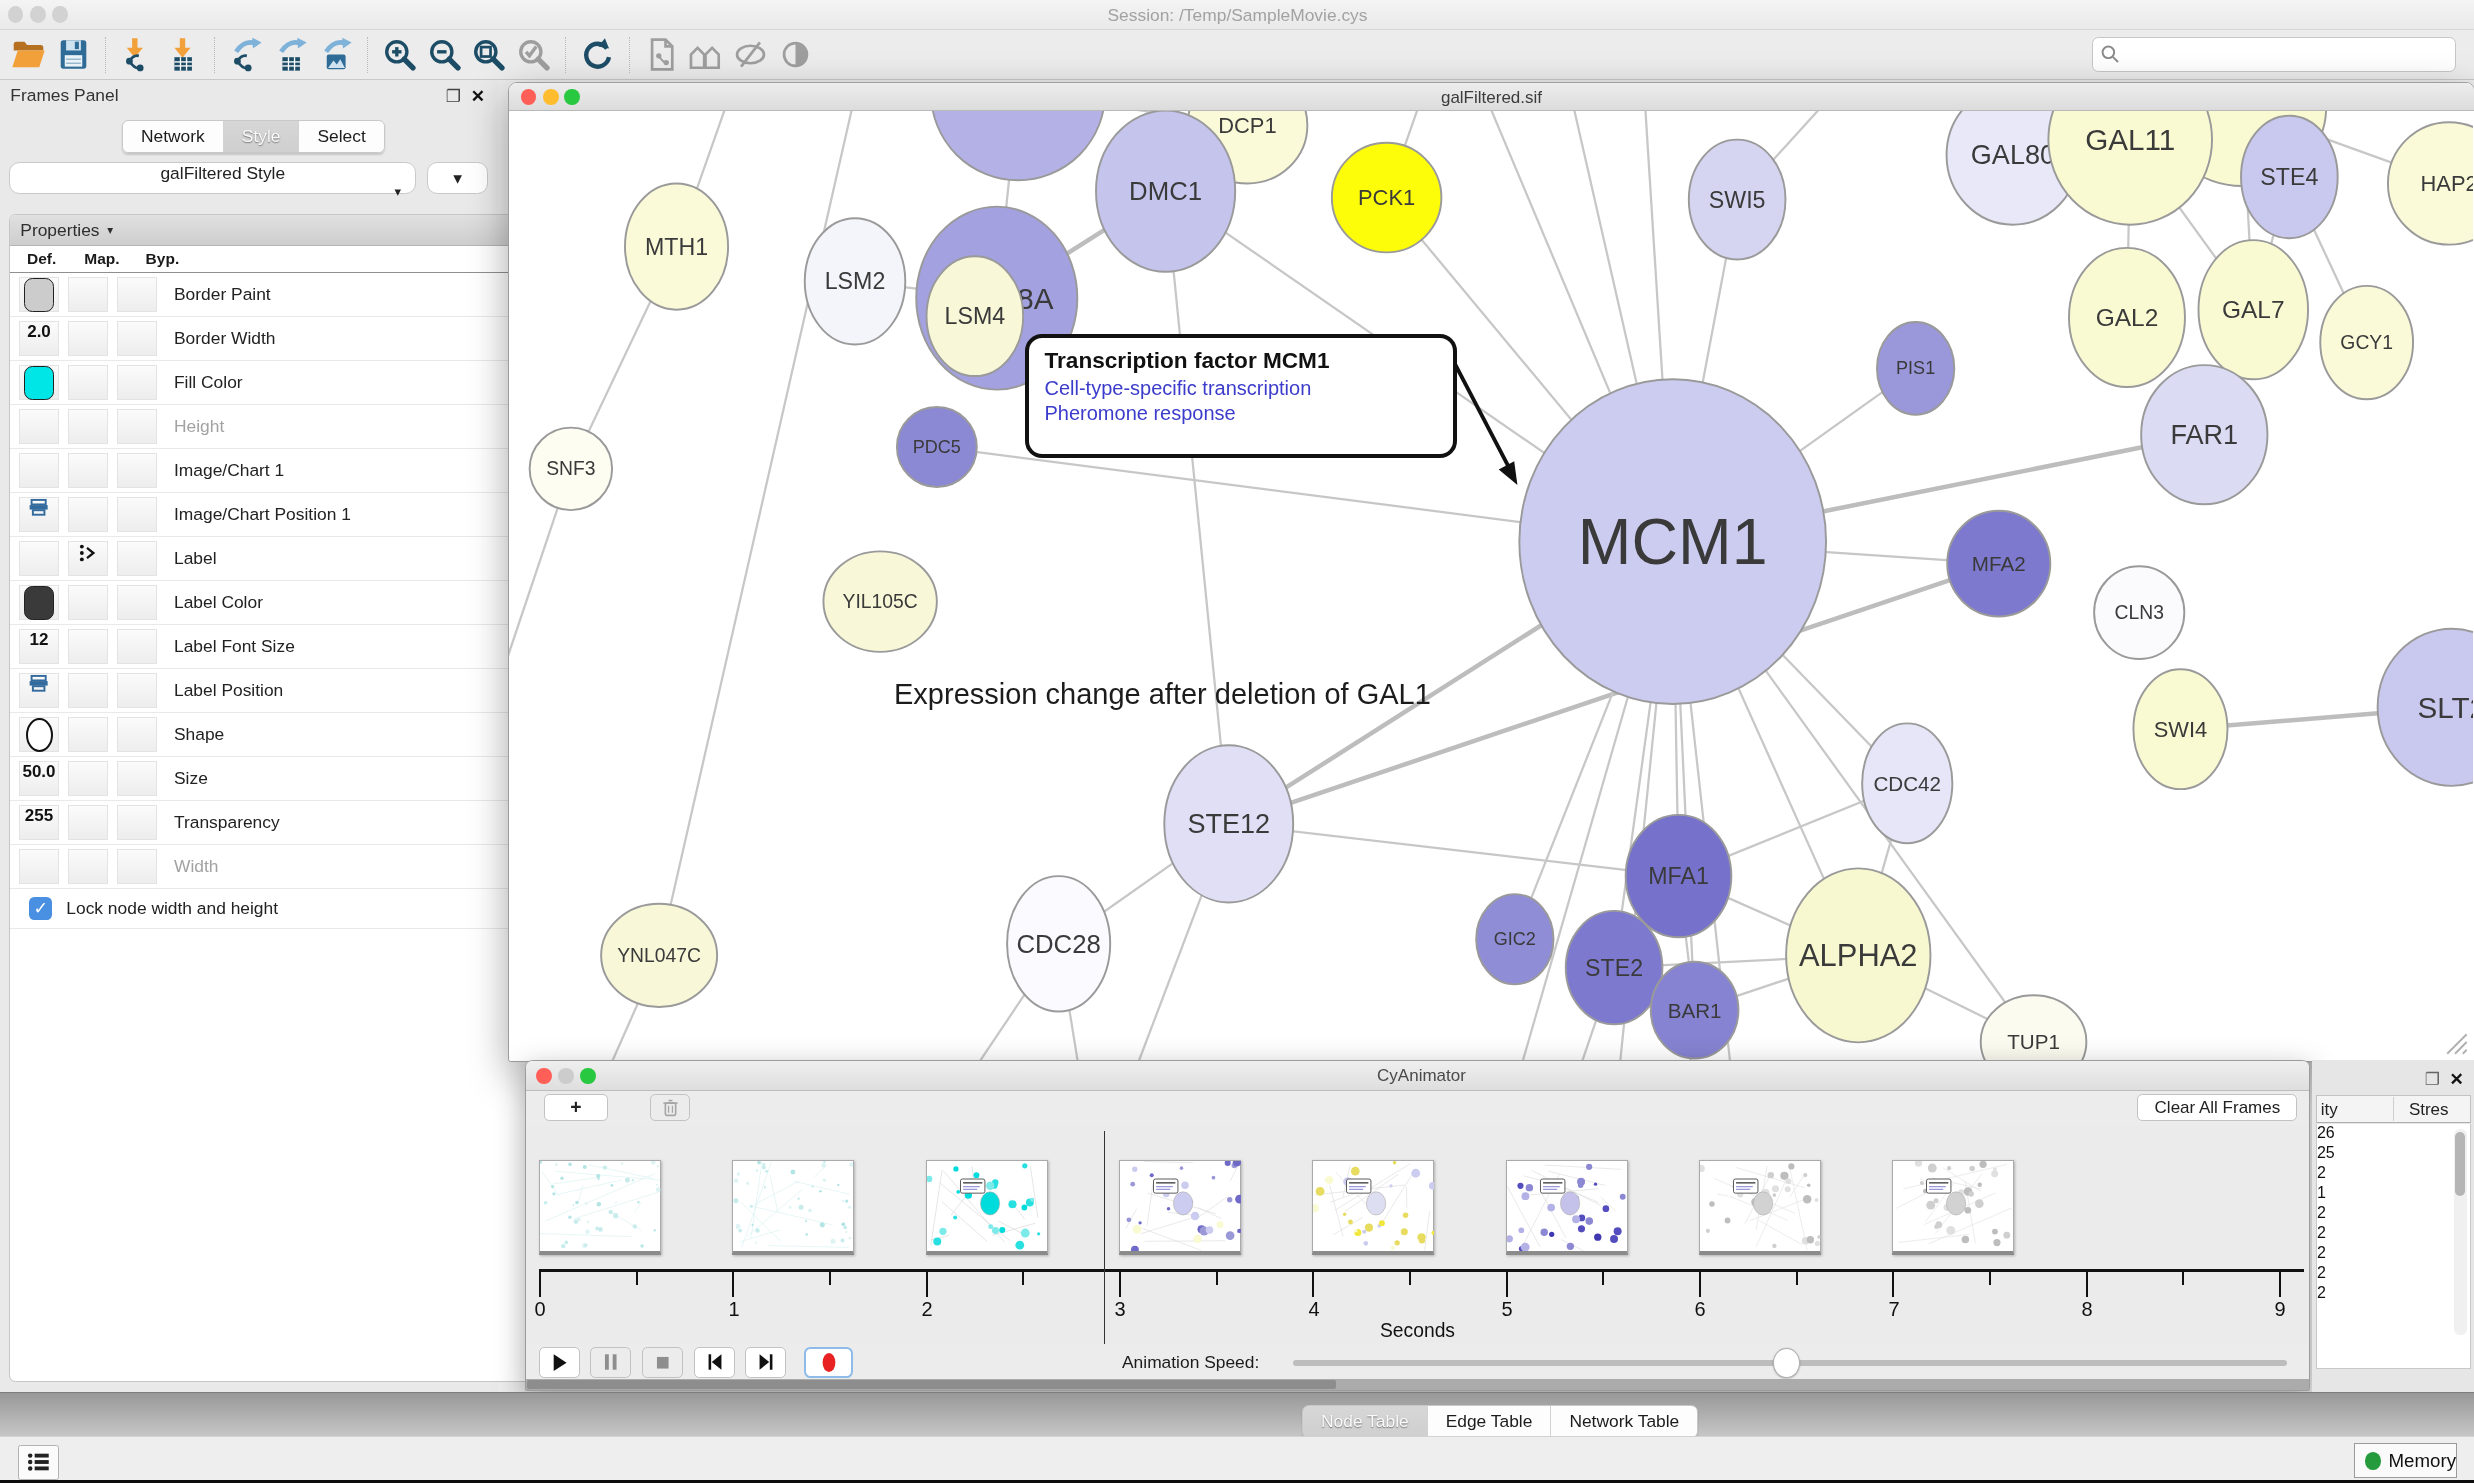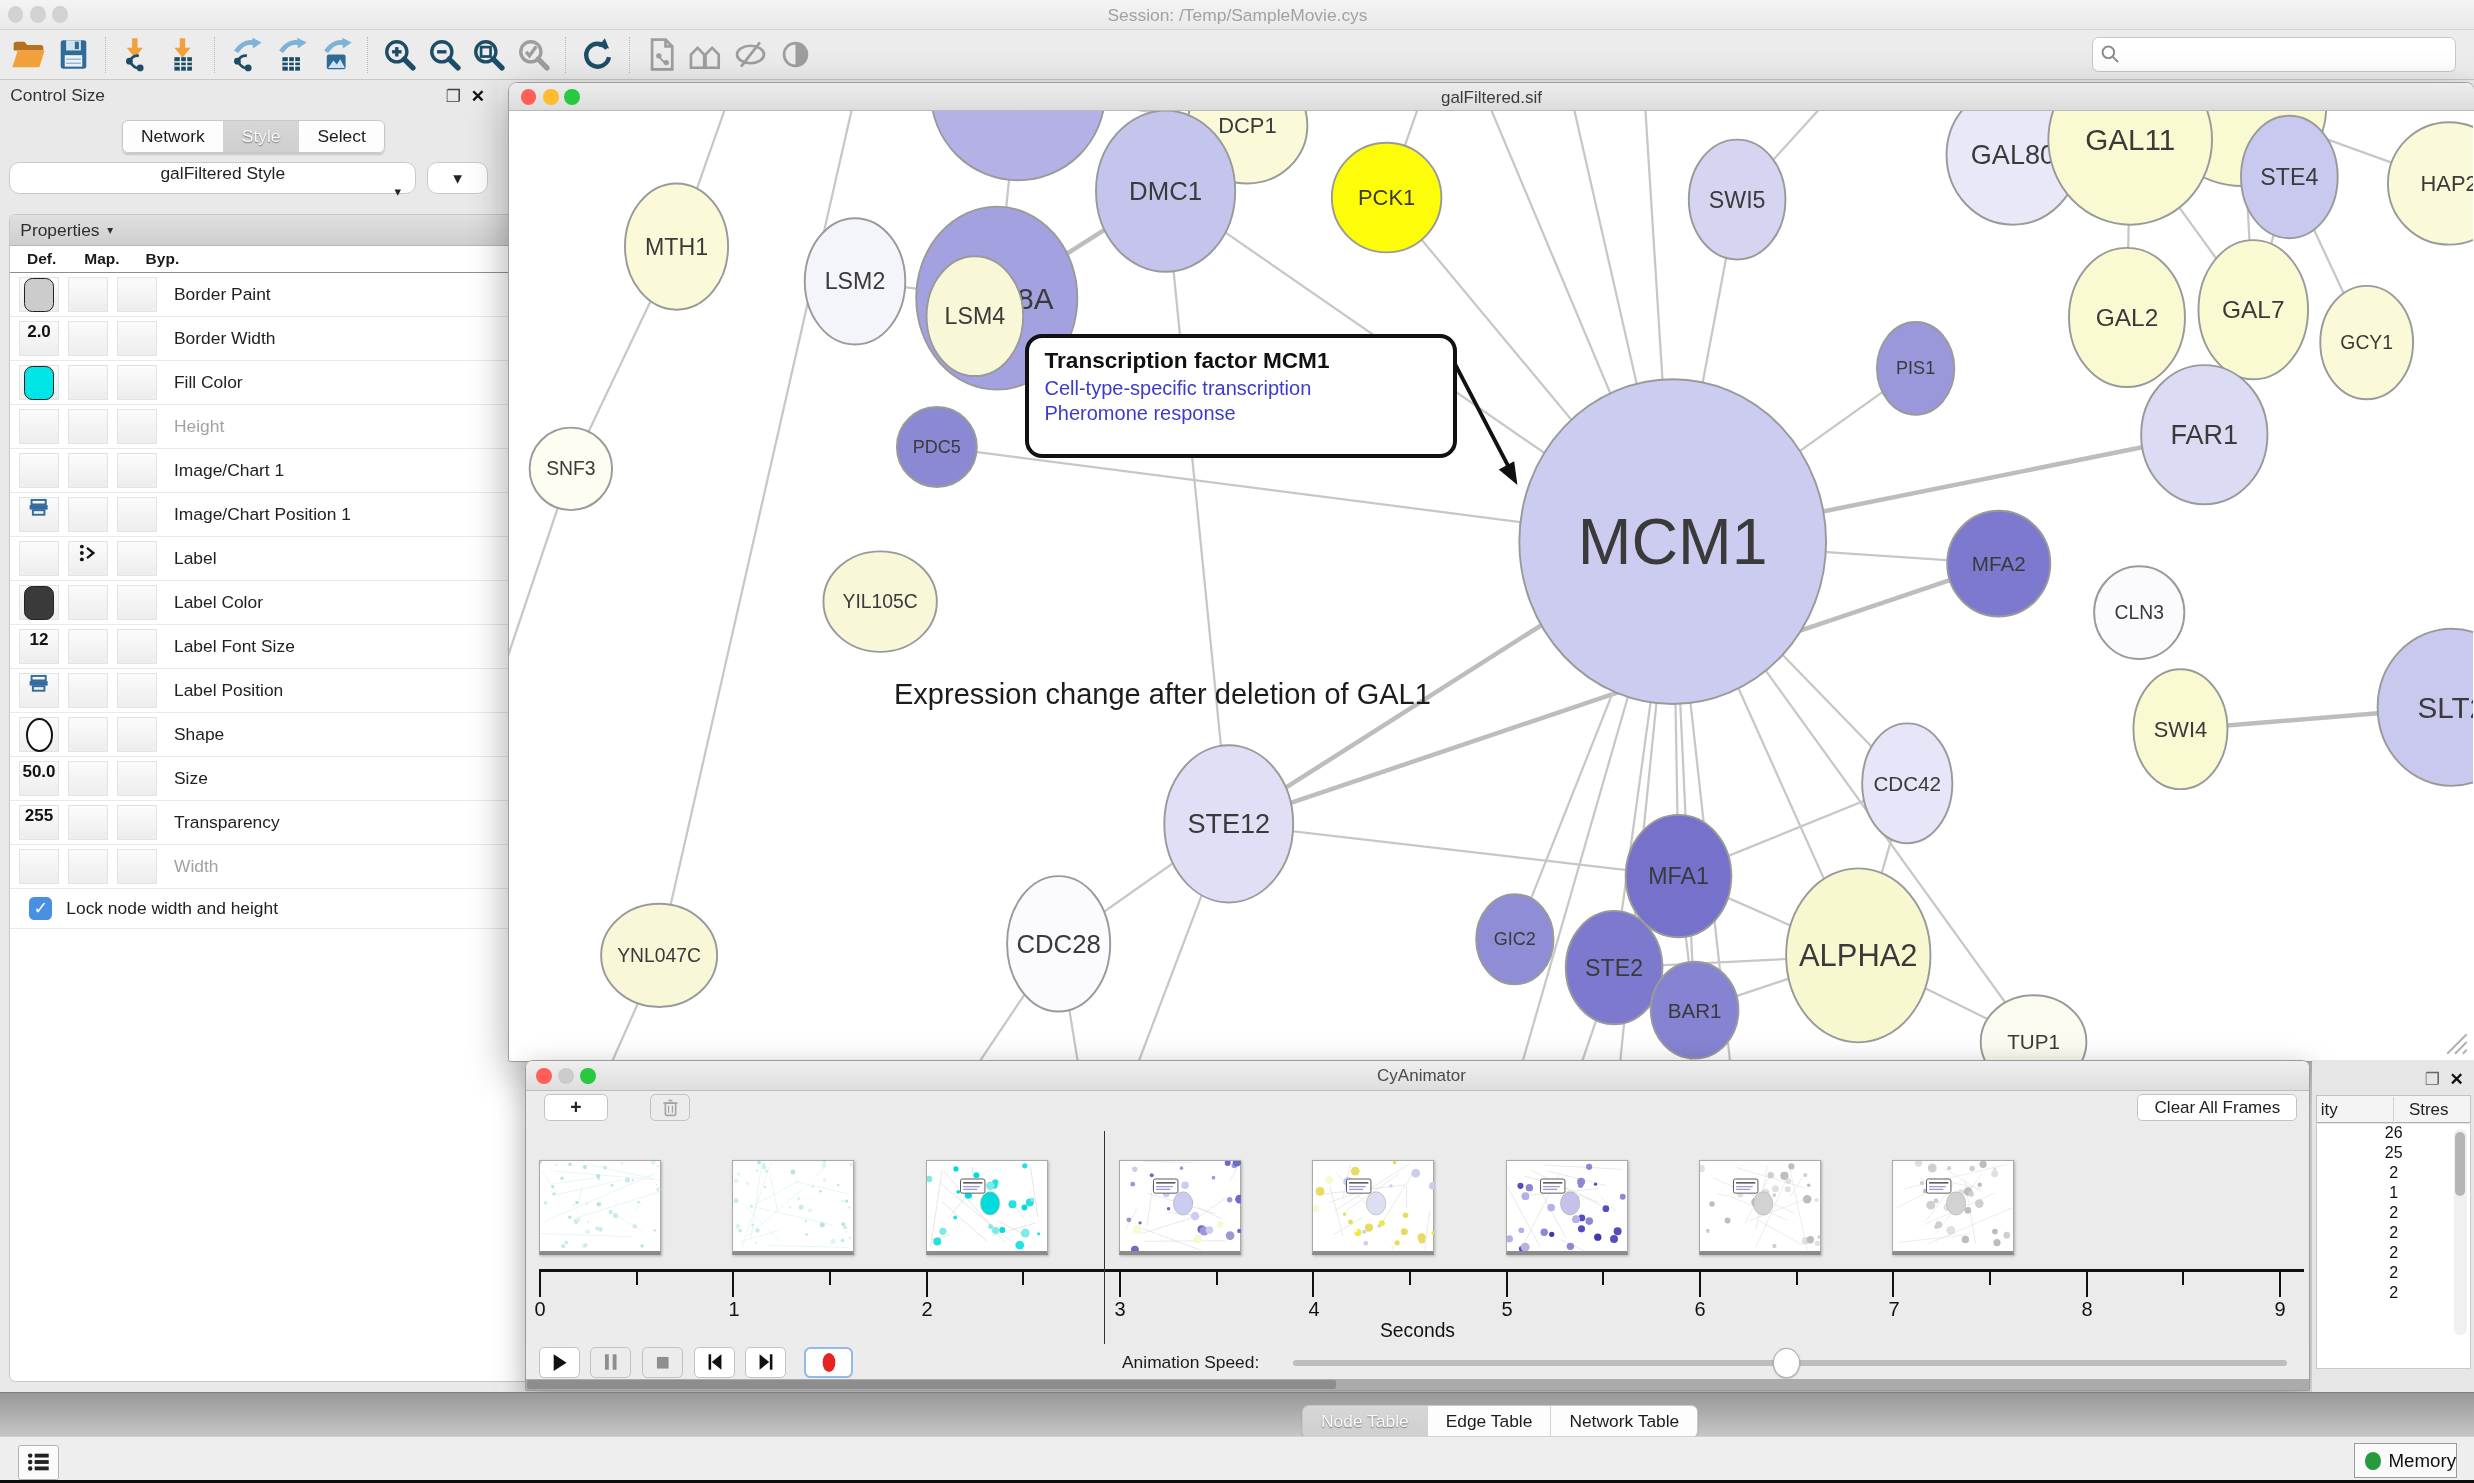--- a/index.html
+++ b/index.html
@@ -73,21 +73,21 @@
   .speedlabel { position:absolute; left:596px; top:9px; font-size:17.4px; color:#1c1c1c; }
   .slider-track { position:absolute; left:767px; right:22px; top:17px; height:5.8px; background:#bdbdbd; border-radius:3.2px; }
   .slider-handle { position:absolute; top:1.3px; width:27px; height:30px; background:#fff; border:0.6px solid #b0b0b0; border-radius:50%; box-shadow:0 0.6px 1.9px rgba(0,0,0,.3); }
   .cy-scroll { position:absolute; left:0; right:0; bottom:0; height:11px; background:#ababab; }
   .cy-thumb { position:absolute; left:1.3px; top:0.6px; width:809px; height:9.7px; background:#8d8d8d; border-radius:1.9px; }
 
   
   .tablepanel { position:absolute; left:2312px; top:1060px; width:162px; height:332px; background:#e6e6e6; }
   .tp-head { position:absolute; left:3.9px; top:35px; right:2.6px; height:28px; background:#f4f4f4; border:0.6px solid #c2c2c2; border-bottom:1.3px solid #b0b0b0; font-size:17px; color:#222; }
   .tp-body { position:absolute; left:3.9px; top:64px; right:2.6px; bottom:23px; background:#fff; border:0.6px solid #c9c9c9; border-top:none; }
-  .tp-row { height:20px; font-size:16px; color:#111; text-align:center; }
+  .tp-row { height:20px; font-size:16px; color:#111; text-align:left; }
   .tp-scroll { position:absolute; right:3.9px; top:5.2px; width:13px; height:206px; background:#f0f0f0; border-radius:6.4px; }
   .tp-thumb { position:absolute; left:1.3px; top:2.6px; width:10.3px; height:64px; background:#b5b5b5; border-radius:5.2px; }
 
   
   .tabstrip { position:absolute; left:0; top:1392px; width:2475px; height:44px; background:linear-gradient(#989898,#c6c6c6); border-top:1.3px solid #7d7d7d; }
   .statusbar { position:absolute; left:0; top:1436px; width:2475px; height:44px; background:#eeeeee; border-top:1.3px solid #d2d2d2; }
   .blackedge { position:absolute; left:0; top:1480px; width:2475px; height:3.9px; background:#0c0c0c; }
   .membtn { position:absolute; right:18px; top:6.4px; width:103px; height:35px; background:#fafafa; border:1.3px solid #9a9a9a; display:flex; align-items:center; font-size:18.7px; color:#111; }
   .memdot { width:17.4px; height:17.4px; border-radius:50%; background:#259b3e; margin:0 7.7px 0 10.3px; }
   .listbtn { position:absolute; left:18px; top:7.7px; width:41px; height:35px; background:#fbfbfb; border:1.3px solid #b2b2b2; border-radius:2.6px; display:flex; align-items:center; justify-content:center; }
@@ -239,21 +239,21 @@
 </div>
 <div class="searchbox">
   <svg width="20.6" height="20.6" viewBox="0 0 32 32">
       <circle cx="13" cy="13" r="9" fill="none" stroke="#8a8a8a" stroke-width="3"></circle>
       <line x1="20" y1="20" x2="28" y2="28" stroke="#8a8a8a" stroke-width="3"></line>
     </svg>
   <input placeholder="" style="">
 </div>
 
 <div class="cpanel">
-  <div class="cp-title">Control Size</div>
+  <div class="cp-title">Frames Panel</div>
   <span class="cp-win-btn" style="right:37px;">❐</span>
   <span class="cp-win-btn" style="right:13px;font-weight:bold;color:#111;">✕</span>
   <div class="seg-group" id="cp-tabs" style="left:122px;top:40px;">
       <div class="seg">Network</div>
       <div class="seg active">Style</div>
       <div class="seg">Select</div>
     </div>
   <div class="combo" style="left:9px;top:82px;width:407px;height:32px;padding-left:20.6px;">
     <span>galFiltered Style</span>
     <span class="arr">▾</span>

